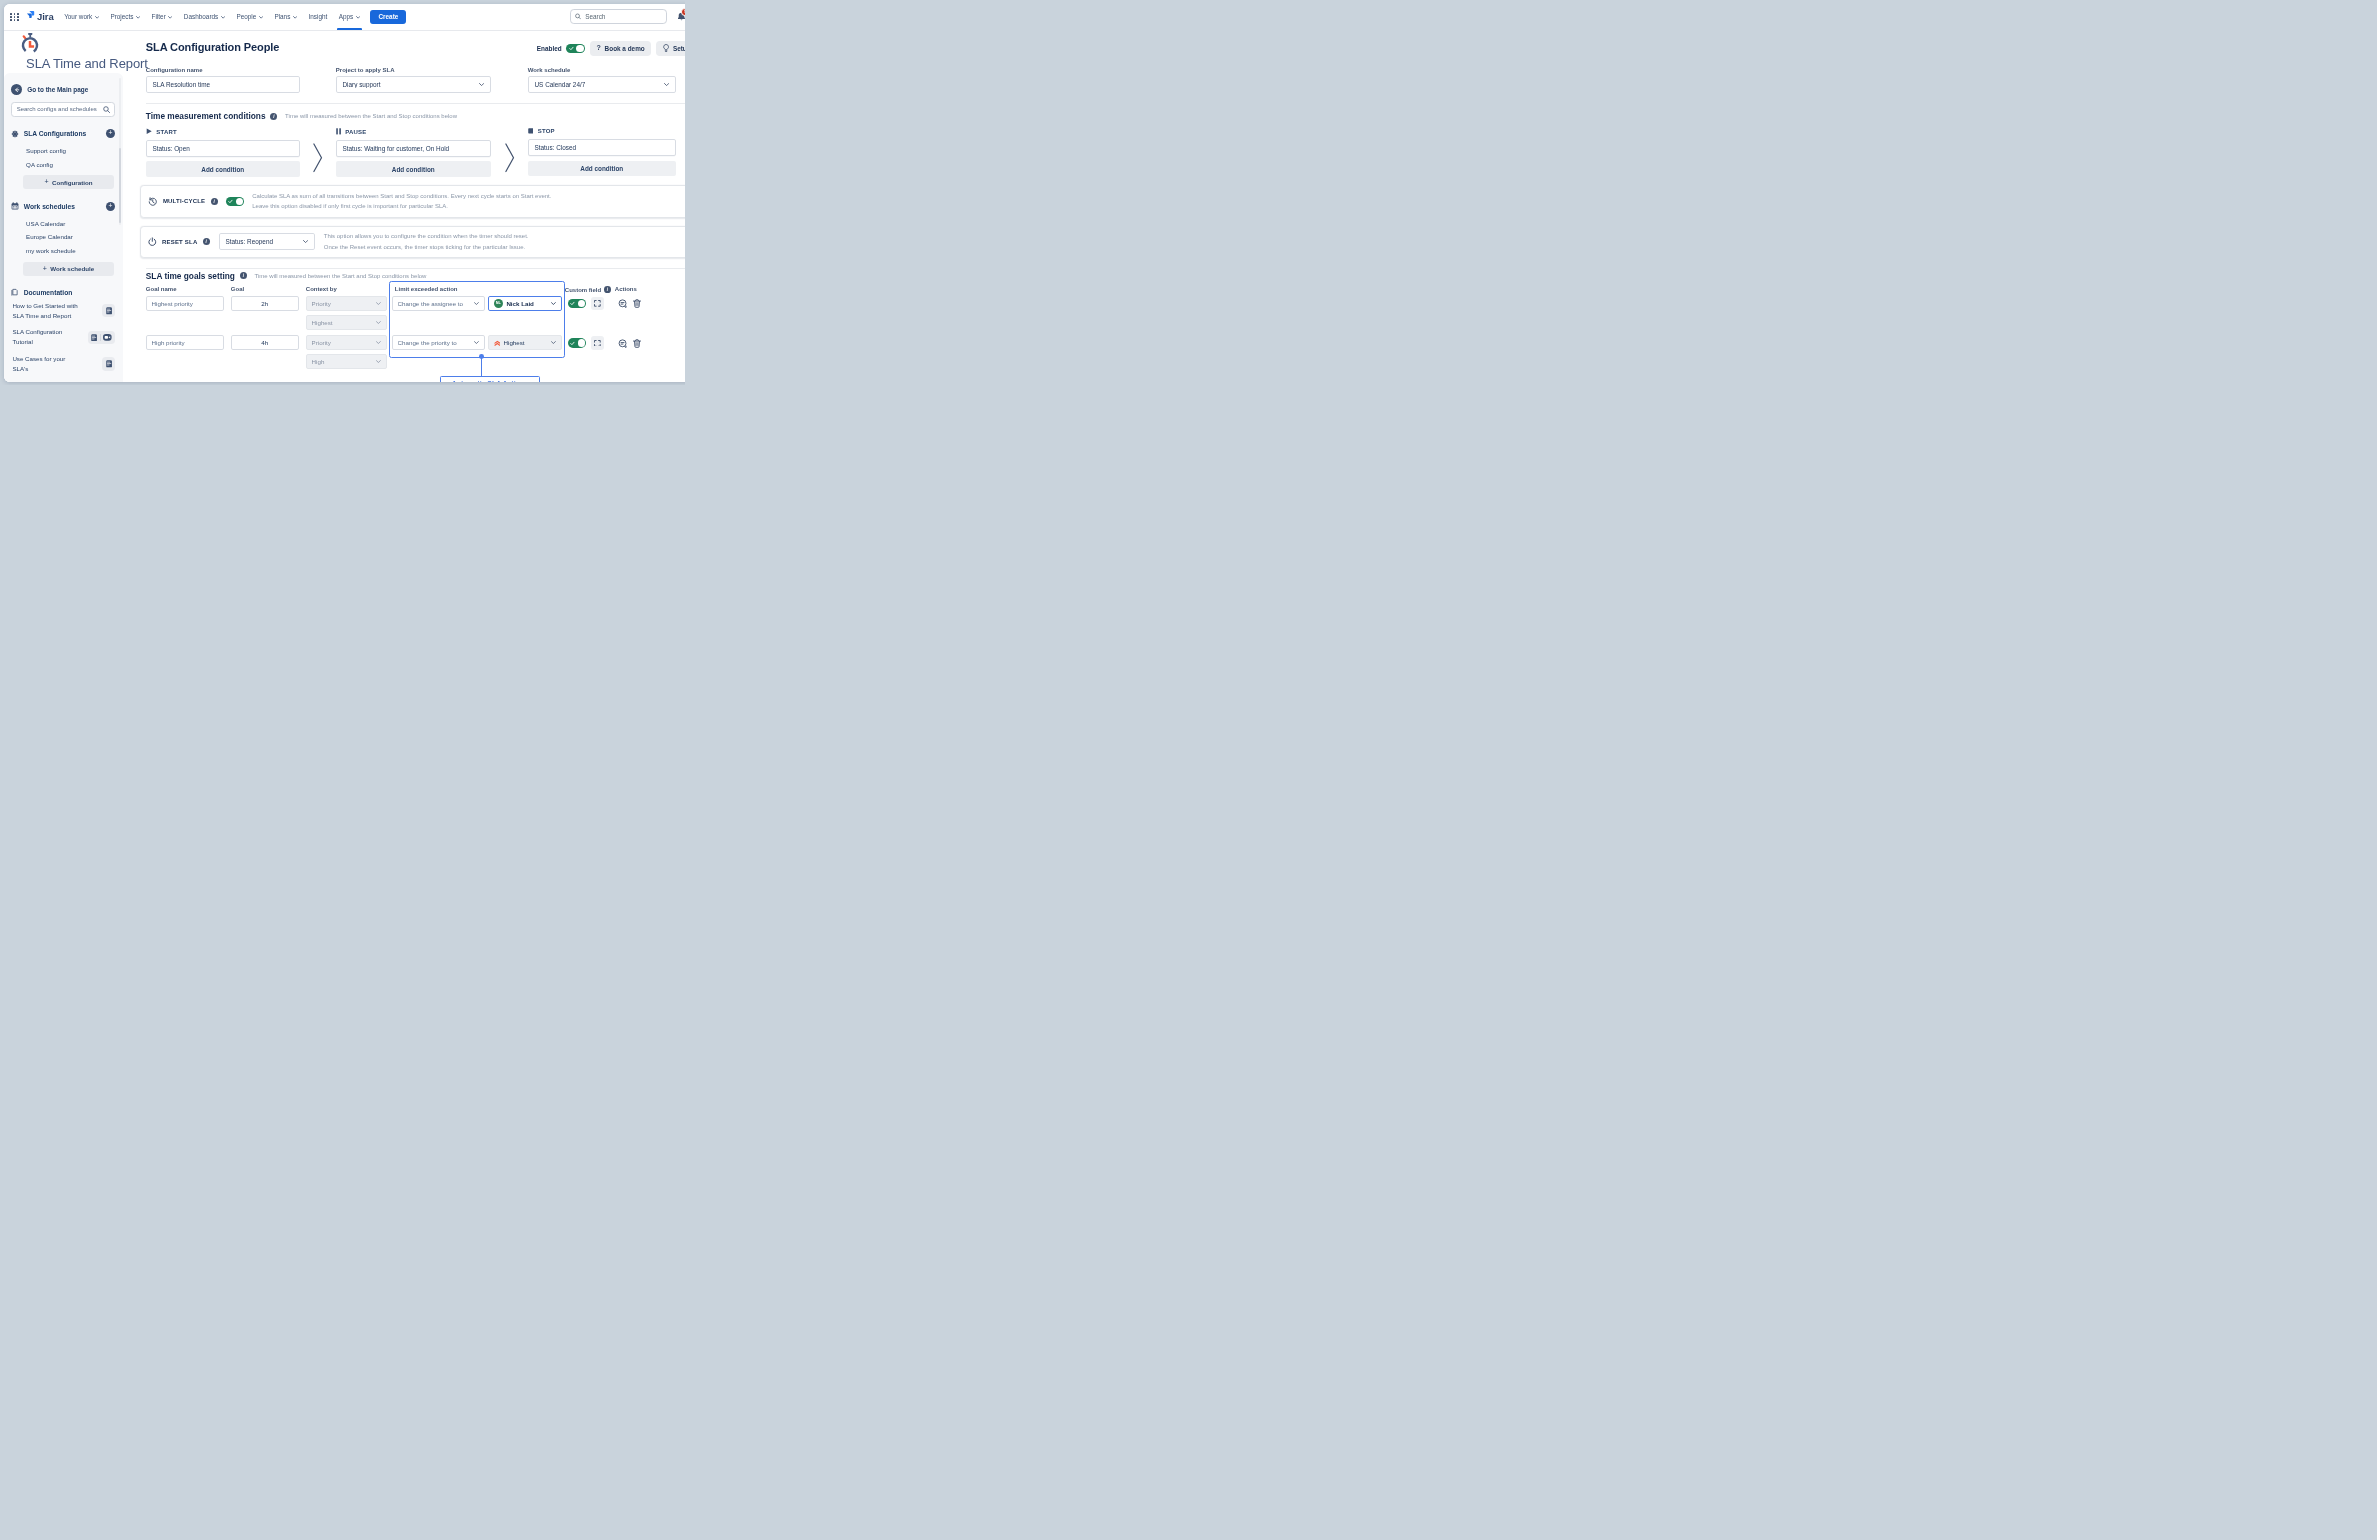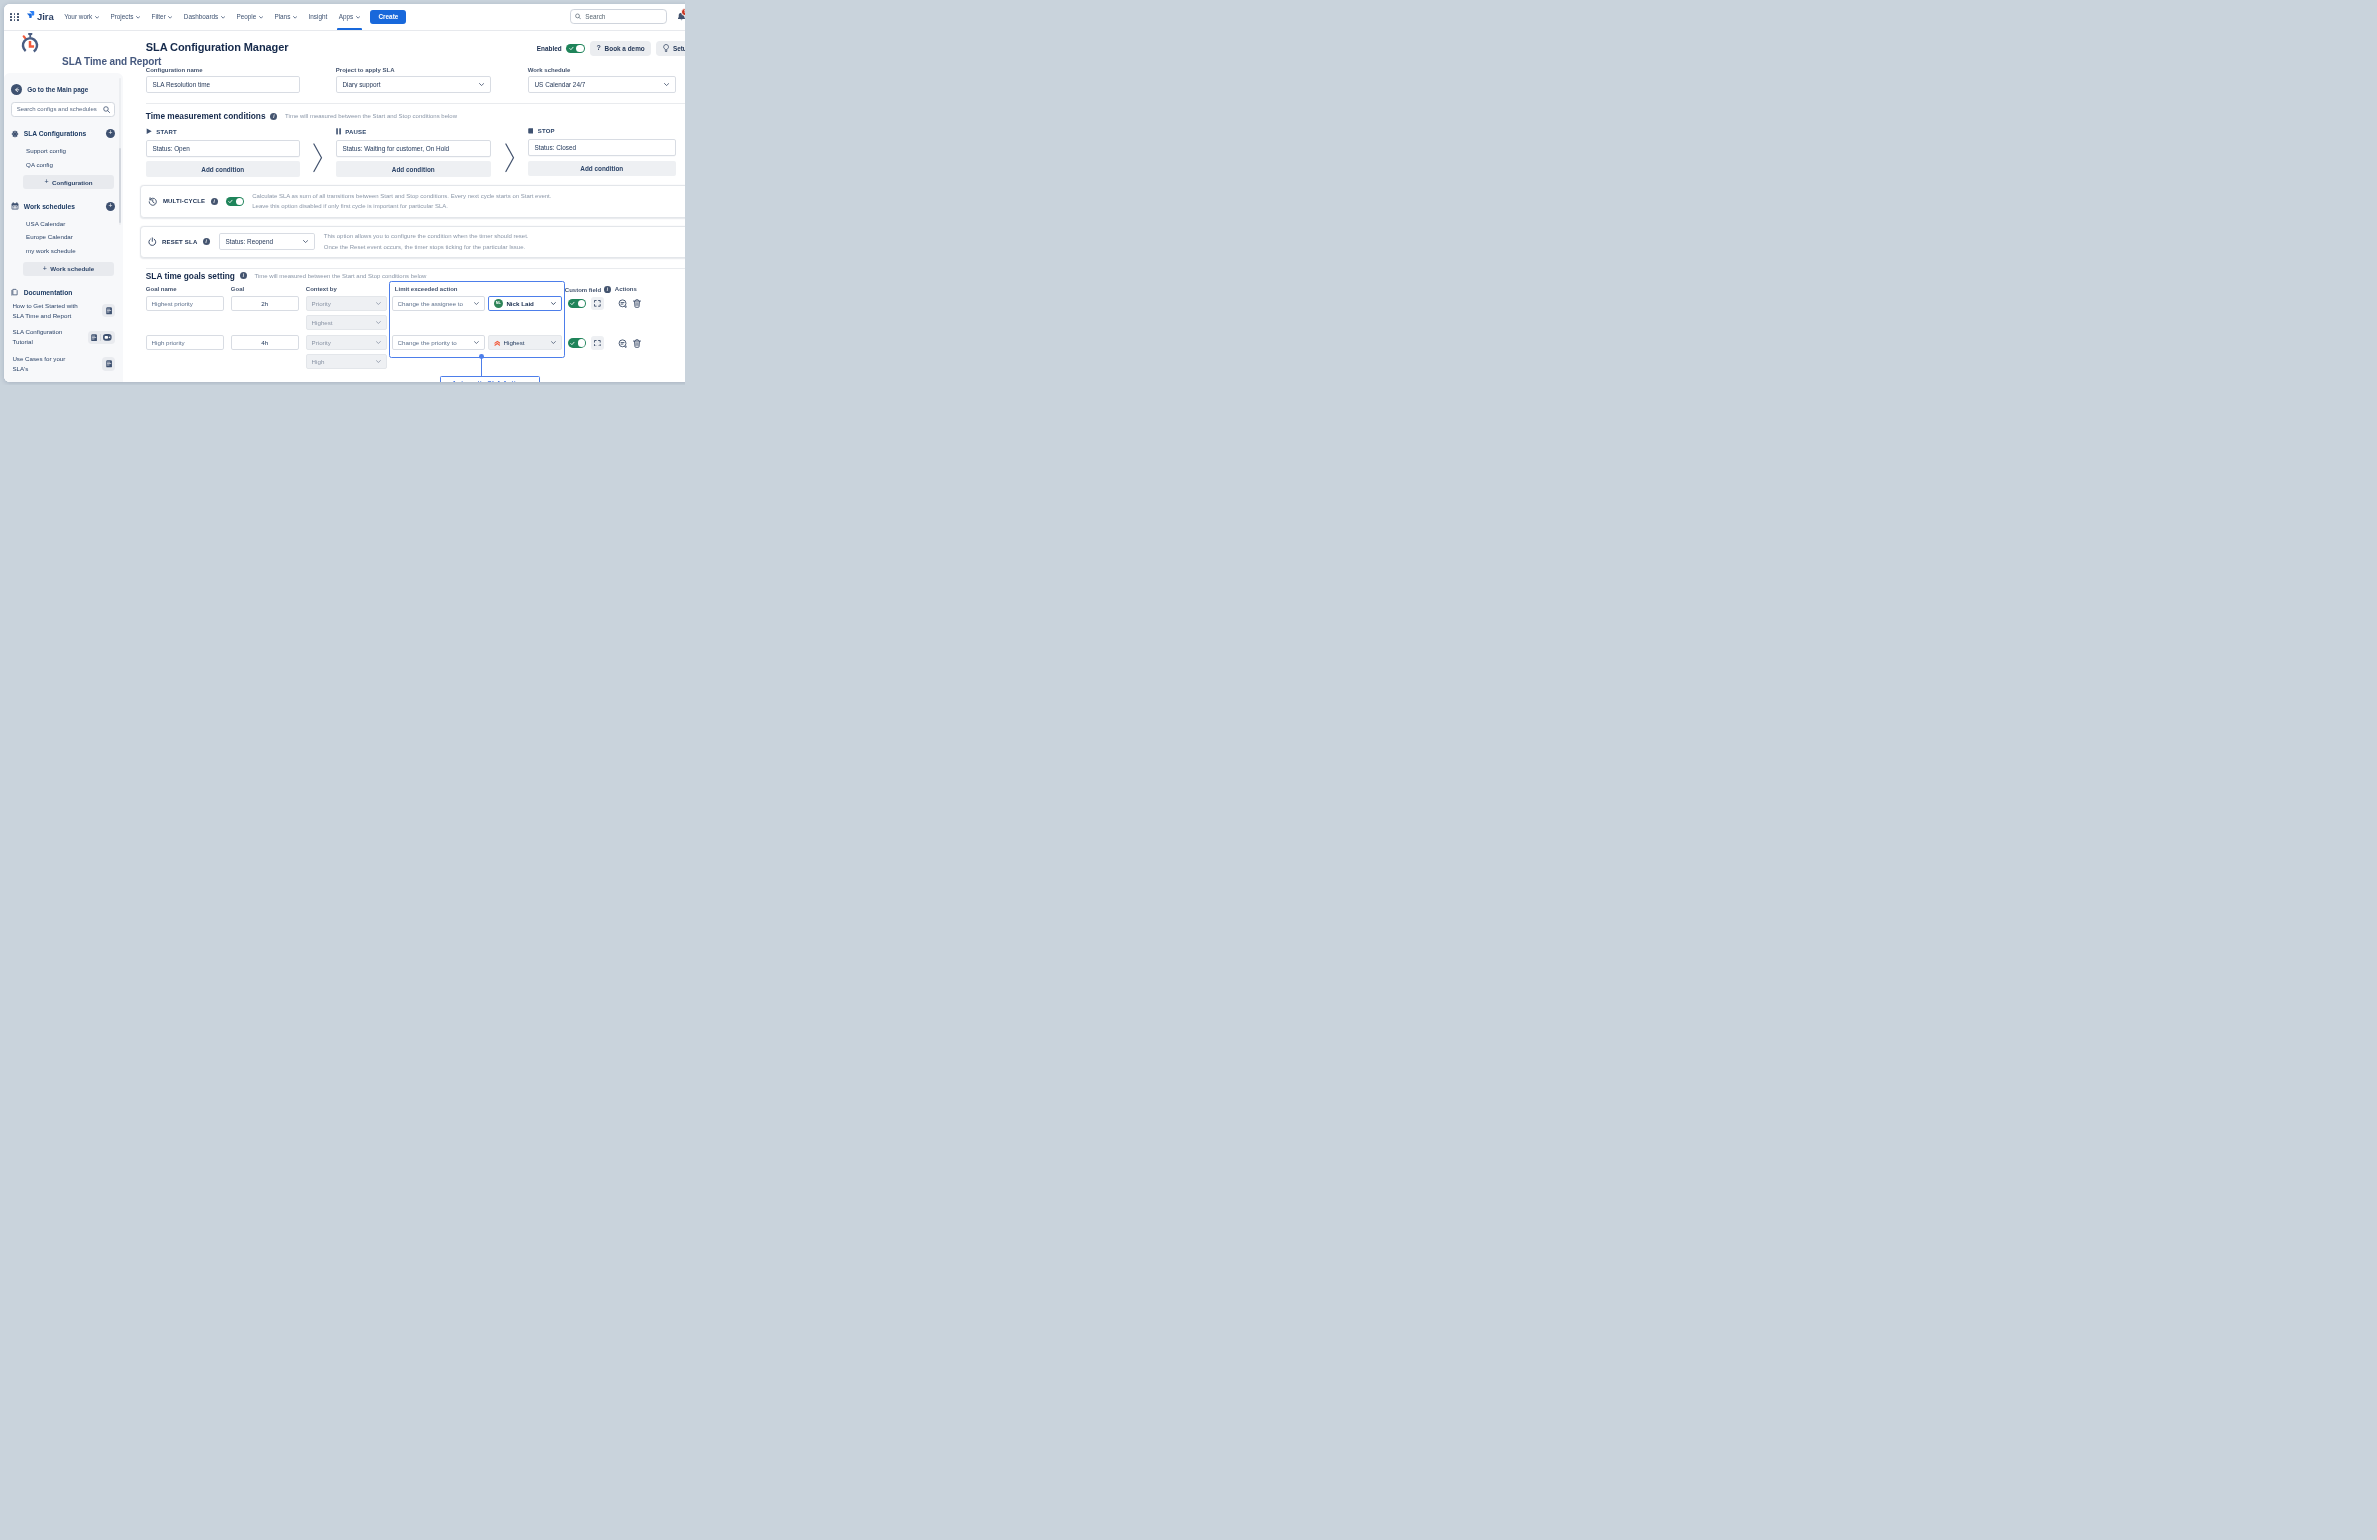--- a/index.html
+++ b/index.html
@@ -33,21 +33,21 @@
   .top-search input::placeholder { color:#596773; }
   .top-icon { position:relative; margin-left:1.9px; margin-right:4.8px; cursor:pointer; display:flex; align-items:center; }
   .badge { position:absolute; top:-4.3px; left:4.3px; background:#CA3521; color:#fff; font-size:4.5px; font-weight:700; padding:1px 1.9px; border-radius:3.8px; border:1px solid #fff; line-height:1; }
   .help-circle { width:9.5px; height:9.5px; border-radius:50%; background:#42526E; color:#fff; font-size:5.2px; font-weight:700; display:flex; align-items:center; justify-content:center; }
   .avatar { width:12px; height:12px; border-radius:50%; border:1px solid #8591a3; background:#fff; display:flex; align-items:flex-end; justify-content:center; overflow:hidden; }
 
   
   .app-body { display:flex; height:calc(100% - 27px); }
   .sidebar { position:relative; width:119px; flex:none; background:#fff; }
   .side-logo { position:absolute; left:16px; top:1px; }
-  .side-app-title { position:absolute; left:22.3px; top:25px; font-size:10px; font-weight:700; color:#46597f; letter-spacing:-0.1px; white-space:nowrap;margin-left:36px; }
+  .side-app-title { position:absolute; left:22.3px; top:25px; font-size:13px; font-weight:400; color:#46597f; letter-spacing:-0.1px; white-space:nowrap; }
   .side-panel { position:absolute; left:0; right:0; top:42px; bottom:0; background:#f7f8fa; border-radius:5.7px 5.7px 0 0; padding:11.4px 7.6px 0 7.6px; }
   .go-main { display:flex; align-items:center; gap:4.8px; cursor:pointer; }
   .back-circle { width:11px; height:11px; border-radius:50%; background:#3E5170; color:#fff; display:flex; align-items:center; justify-content:center; flex:none; }
   .go-main span { font-size:6.4px; font-weight:700; color:#20395f; }
   .side-search { margin-top:7.1px; height:14.3px; background:#fff; border:0.5px solid #d3d8df; border-radius:3.3px; display:flex; align-items:center; padding:0 4.3px; gap:2.9px; }
   .side-search input { border:none; outline:none; flex:1; font-size:6px; color:#5a6b85; background:transparent; font-family:inherit; }
   .side-search input::placeholder { color:#5a6b85; }
   .side-section-head { display:flex; align-items:center; gap:4.3px; margin-top:12.4px; }
   .side-section-head .lbl { font-size:6.7px; font-weight:700; color:#1d3b63; }
   .plus-circle { margin-left:auto; width:9.5px; height:9.5px; border-radius:50%; background:#3E5170; color:#fff; font-size:6.7px; line-height:8.6px; text-align:center; cursor:pointer; flex:none; }
@@ -360,21 +360,21 @@
         </div>
       </div>
       <div class="side-scroll">
         <div class="thumb"></div>
       </div>
     </div>
 
     <div class="main">
 
       <div class="main-head">
-        <div class="page-title">SLA Configuration Manager</div>
+        <div class="page-title">SLA Configuration People</div>
         <div class="head-right">
           <span class="enabled-lbl">Enabled</span>
           <span class="toggle">
             <svg width="4.8" height="4.8" viewBox="0 0 10 10">
                   <path d="M1.5 5.2 4 7.7 8.5 2.6" fill="none" stroke="#fff" stroke-width="1.8" stroke-linecap="round" stroke-linejoin="round"></path>
                 </svg>
             <span class="knob"></span>
           </span>
           <button class="hbtn">
                 <span class="q">?</span>

